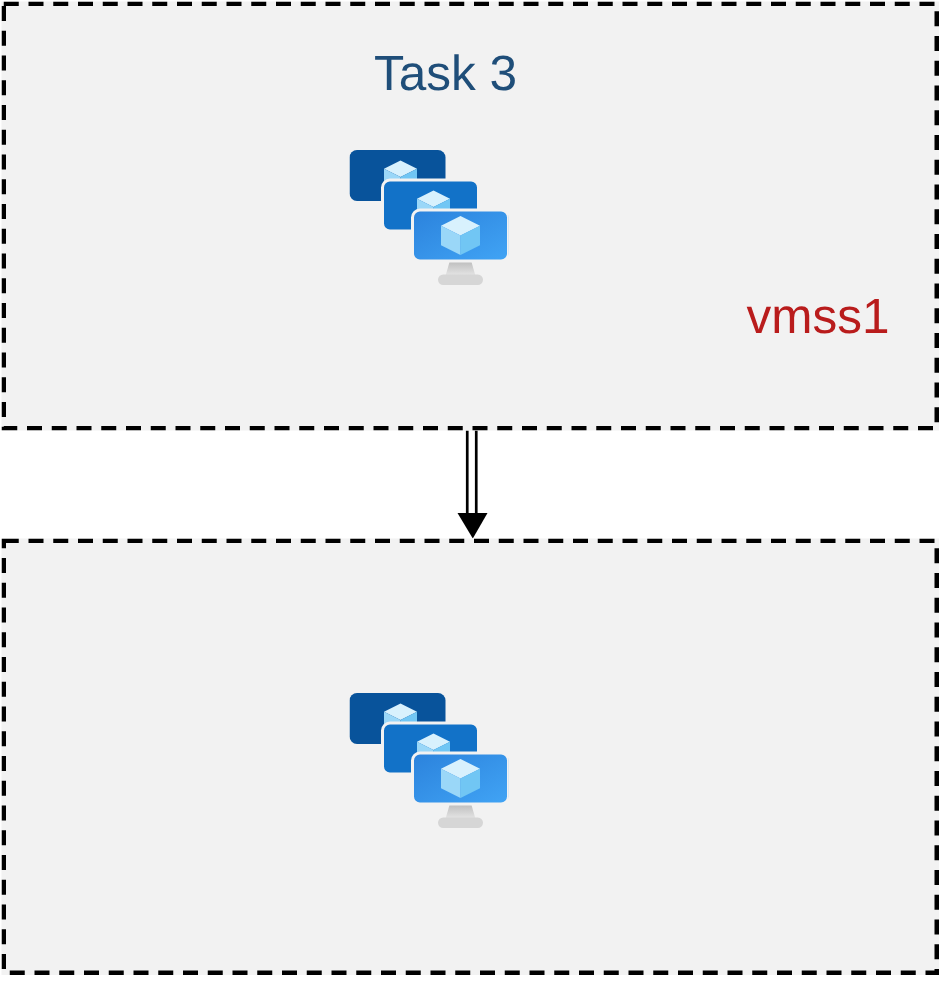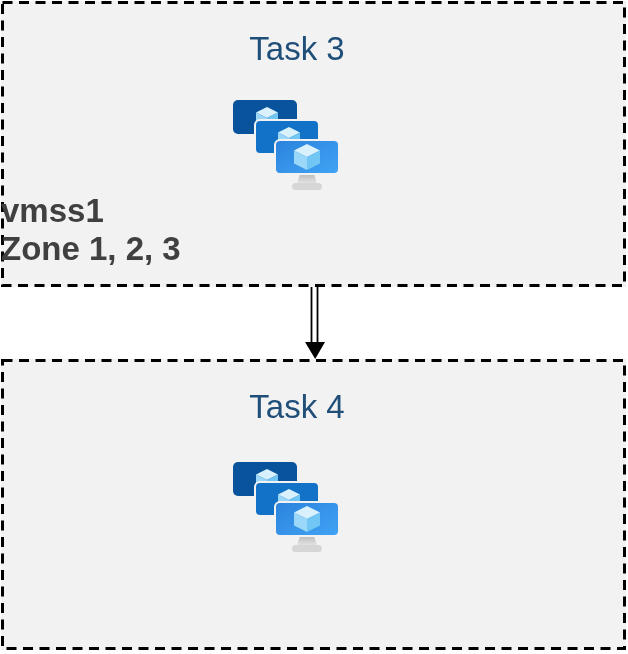--- a/index.html
+++ b/index.html
@@ -44,25 +44,24 @@
   .vmss-icon {
     position: absolute;
     left: 232px;
   }
   .box1 .vmss-icon { top: 99px; }
   .box2 .vmss-icon { top: 103px; }
   .task-labels {
     position: absolute;
     left: 0;
     width: 592px;
-    text-align: left;
+    text-align: right;
     font-size: 33px;
     line-height: 37.5px;
-    color: #404040;
-    font-weight: bold;
+    color: #b91c1c;
   }
   .box1 .task-labels { top: 191px; }
   .box2 .task-labels { top: 210px; }
   .connector {
     position: absolute;
     left: 301px;
     top: 287px;
   }
 </style>
 </head>
@@ -103,36 +102,34 @@
       <polygon points="67,32.5 56,38 56,49 67,43.5" fill="#71C6F4"></polygon>
 
       <rect x="42" y="40" width="64" height="34" rx="5" fill="url(#gFrontA)" stroke="#F2F2F2" stroke-width="2"></rect>
       <polygon points="74,44 87,50.5 74,57 61,50.5" fill="#D8F1FD"></polygon>
       <polygon points="61,50.5 74,57 74,70 61,63.5" fill="#9AD7F8"></polygon>
       <polygon points="87,50.5 74,57 74,70 87,63.5" fill="#71C6F4"></polygon>
     </svg>
 
     <div class="task-labels">
       <div>vmss1</div>
-      <div>Zone 1, 2, 3</div>
     </div>
   </section>
 
   <svg class="connector" width="30" height="72" viewBox="0 0 30 72" aria-hidden="true">
     <line x1="10.5" y1="0" x2="10.5" y2="56" stroke="#000000" stroke-width="1.8"></line>
     <line x1="16.5" y1="0" x2="16.5" y2="56" stroke="#000000" stroke-width="1.8"></line>
     <polygon points="4,55 24,55 14.2,72" fill="#000000"></polygon>
   </svg>
 
   <section class="task-box box2">
     <svg class="border-svg" width="625" height="291" aria-hidden="true">
       <rect x="1.5" y="1.5" width="622" height="288" fill="none" stroke="#000000" stroke-width="3" stroke-dasharray="10 6.5"></rect>
     </svg>
 
-    <h2 class="task-title">Task 4</h2>
 
     <svg class="vmss-icon" width="106" height="90" viewBox="0 0 106 90" aria-hidden="true">
       <defs>
         <linearGradient id="gFrontB" x1="0" y1="0" x2="1" y2="1">
           <stop offset="0" stop-color="#2B82DC"></stop>
           <stop offset="1" stop-color="#41A4F5"></stop>
         </linearGradient>
         <linearGradient id="gStandB" x1="0" y1="0" x2="0" y2="1">
           <stop offset="0" stop-color="#ABABAB"></stop>
           <stop offset="1" stop-color="#E6E6E6"></stop>

